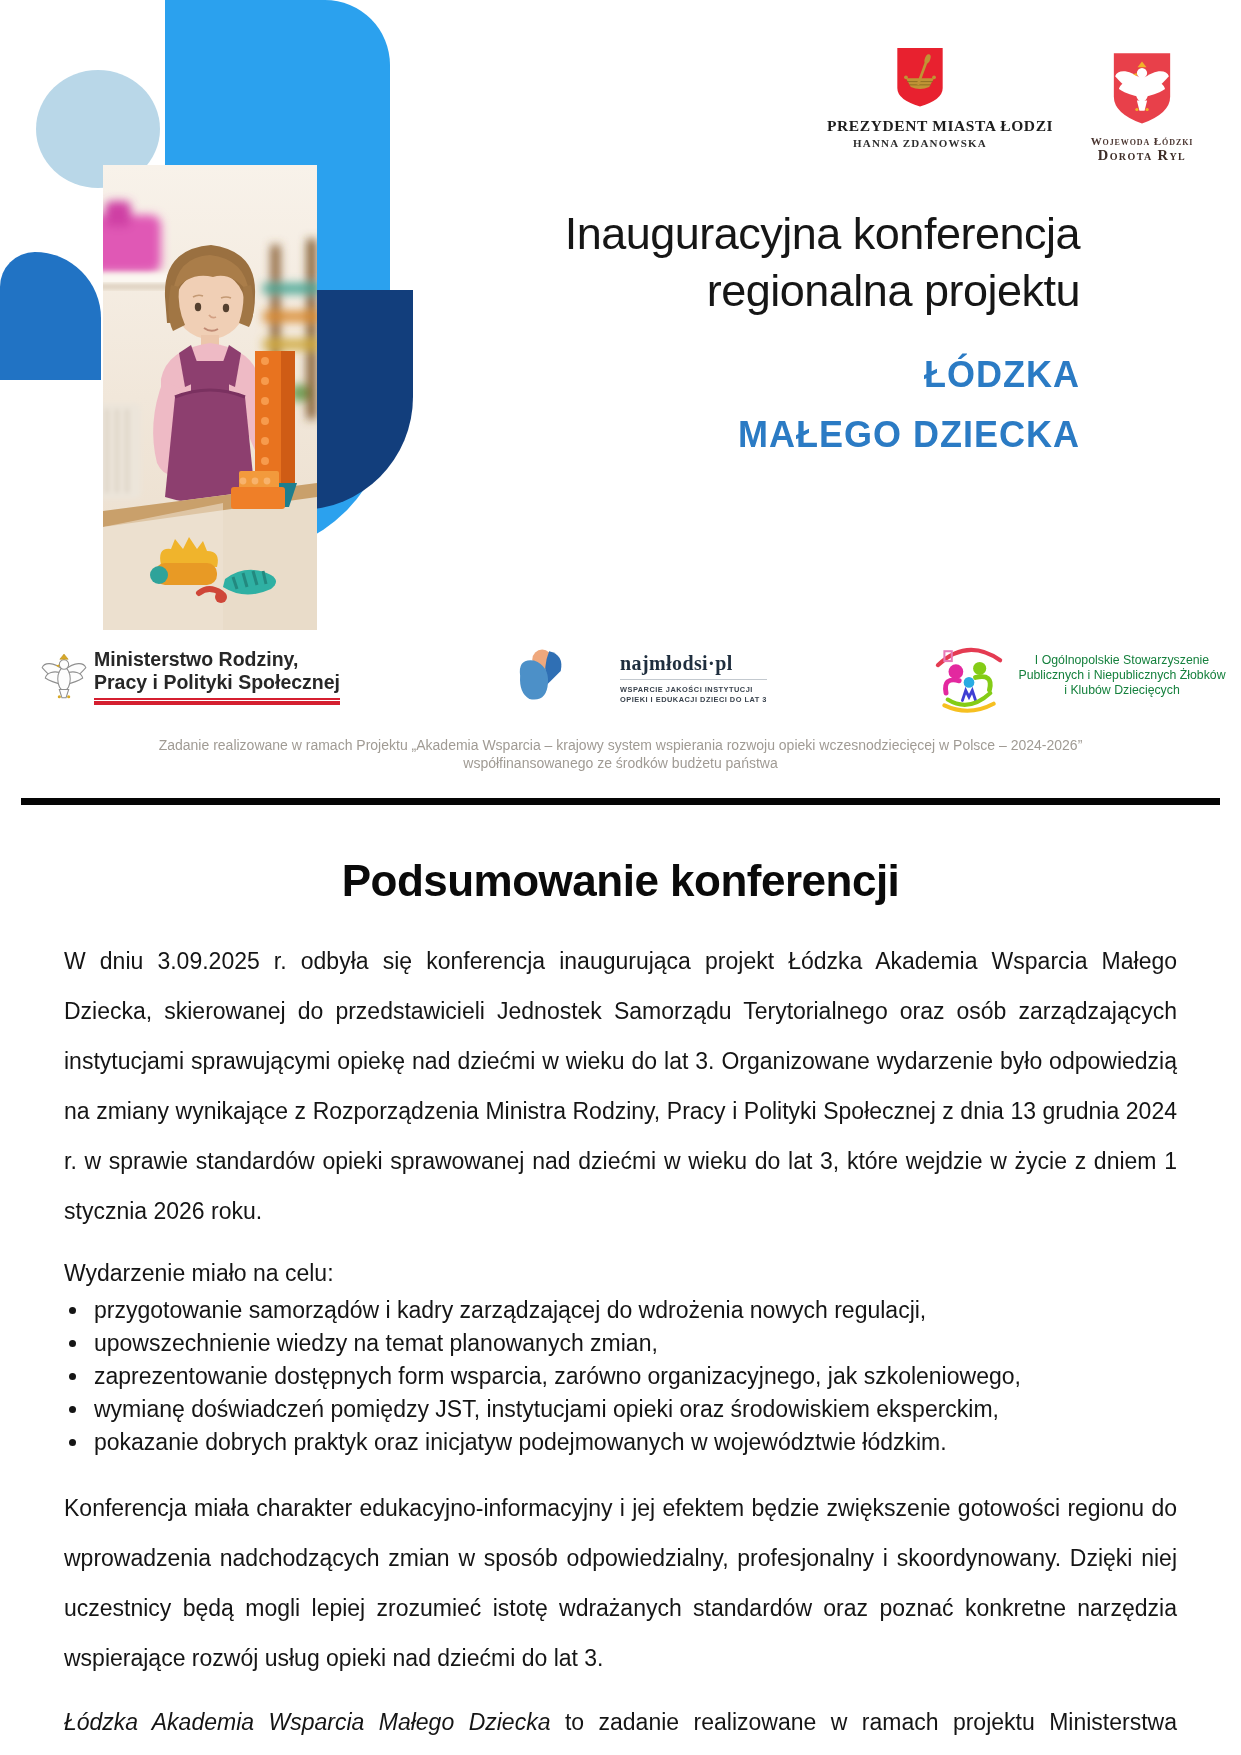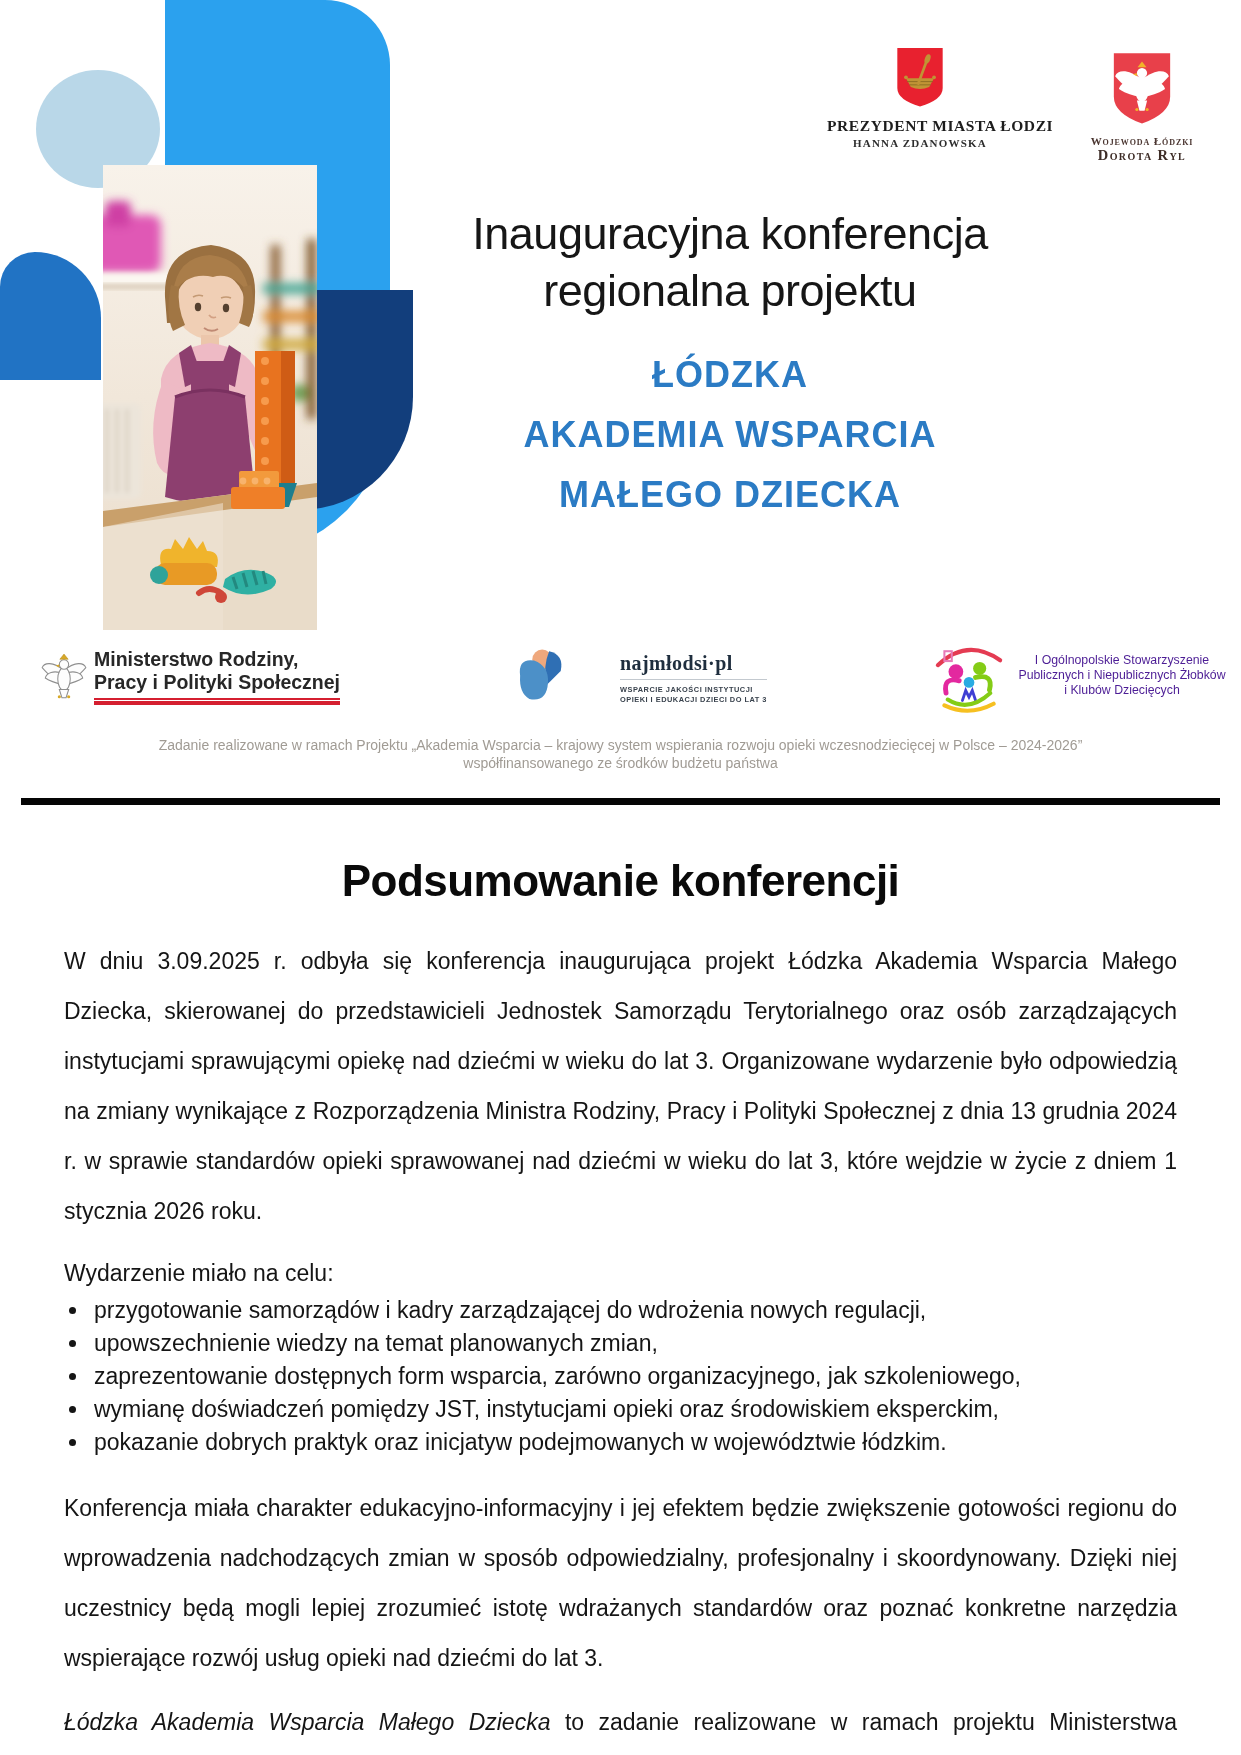--- a/index.html
+++ b/index.html
@@ -21,42 +21,42 @@
   .crest-lodz{left:827px;top:45px;width:186px;}
   .crest-lodz svg{width:54px;height:64px;}
   .crest-woj{left:1082px;top:50px;width:120px;}
   .crest-woj svg{width:64px;height:78px;}
   .crest-t1{font-family:"Liberation Serif",serif;font-size:15.5px;font-weight:700;letter-spacing:.6px;color:#1d1d1d;margin-top:4px;white-space:nowrap;}
   .crest-t2{font-family:"Liberation Serif",serif;font-size:11px;font-weight:700;letter-spacing:1.2px;color:#2e2e2e;margin-top:2px;}
   .woj-t1{font-family:"Liberation Serif",serif;font-variant:small-caps;font-size:11px;font-weight:700;letter-spacing:.9px;color:#4a3530;margin-top:3px;white-space:nowrap;}
   .woj-t2{font-family:"Liberation Serif",serif;font-variant:small-caps;font-size:14.5px;font-weight:700;letter-spacing:1.4px;color:#3d2c26;}
 
   
-  .title-block{position:absolute;left:380px;top:205px;width:700px;text-align:center;}
+  .title-block{position:absolute;left:380px;top:205px;width:700px;text-align:right;}
   .main-title{font-size:45px;line-height:57px;color:#161616;letter-spacing:-.5px;}
   .project{margin-top:26px;}
   .project-line{font-size:36px;line-height:60px;font-weight:700;color:#2b7bc4;letter-spacing:1px;}
 
   
   .p-min{position:absolute;left:38px;top:645px;display:flex;align-items:flex-start;}
   .p-min svg{width:52px;height:66px;}
   .min-text{margin-left:4px;padding-top:3px;}
   .min-line{font-size:19.5px;line-height:23px;font-weight:700;color:#272727;}
   .min-bar{margin-top:4px;height:7px;background:linear-gradient(to bottom,#d51f30 0 2px,#ffffff 2px 3.2px,#d51f30 3.2px 7px);}
 
   .p-naj{position:absolute;left:512px;top:640px;display:flex;align-items:center;gap:40px;}
   .p-naj svg{width:58px;height:76px;}
   .naj-text{margin-left:10px;}
   .naj-brand{font-family:"Liberation Serif",serif;font-size:20px;font-weight:700;color:#1f2e3e;letter-spacing:.4px;}
   .naj-sep{height:1px;background:#c3c9cf;margin:4px 0 5px;}
   .naj-tag{font-size:7.4px;font-weight:700;letter-spacing:.5px;color:#39424d;line-height:9.8px;}
 
   .p-stow{position:absolute;left:928px;top:633px;display:flex;align-items:center;}
   .p-stow svg{width:82px;height:84px;}
-  .stow-text{margin-left:4px;width:216px;text-align:center;font-size:12.3px;line-height:15px;color:#4c1d95;}
+  .stow-text{margin-left:4px;width:216px;text-align:center;font-size:12.3px;line-height:15px;color:#15803d;}
 
   .footnote{position:absolute;left:0;top:737px;width:100%;text-align:center;color:#a09b94;font-size:14px;line-height:17.5px;}
 
   .divider{position:absolute;left:21px;top:798px;width:1199px;height:7px;background:#050505;}
 
   
   .content{position:absolute;left:0;top:810px;width:100%;}
   .summary-heading{margin:46px 0 0;text-align:center;font-size:44px;font-weight:800;color:#0a0a0a;letter-spacing:-.5px;font-family:"Liberation Sans",sans-serif;}
   .body-text{margin:30px 64px 0;font-size:23px;line-height:50px;color:#151515;text-align:justify;}
   .goals-intro{margin:20px 64px 0;font-size:23px;line-height:34px;color:#151515;}
@@ -203,21 +203,20 @@
       </svg>
       <div class="woj-t1">Wojewoda Łódzki</div>
       <div class="woj-t2">Dorota Ryl</div>
     </div>
 
     <div class="title-block">
       <div class="main-title">Inauguracyjna konferencja</div>
       <div class="main-title">regionalna projektu</div>
       <div class="project">
         <div class="project-line">ŁÓDZKA</div>
-        <div class="project-line">AKADEMIA WSPARCIA</div>
         <div class="project-line">MAŁEGO DZIECKA</div>
       </div>
     </div>
 
     <div class="p-min">
       <svg viewBox="0 0 100 120">
         <g fill="#fdfdfd" stroke="#8f8f8f" stroke-width="2">
           <path d="M50 45 C28 28 12 30 8 40 C22 56 30 62 44 66 Z"></path>
           <path d="M50 52 C30 44 16 50 14 60 C26 68 36 70 46 72 Z"></path>
           <path d="M50 45 C72 28 88 30 92 40 C78 56 70 62 56 66 Z"></path>

